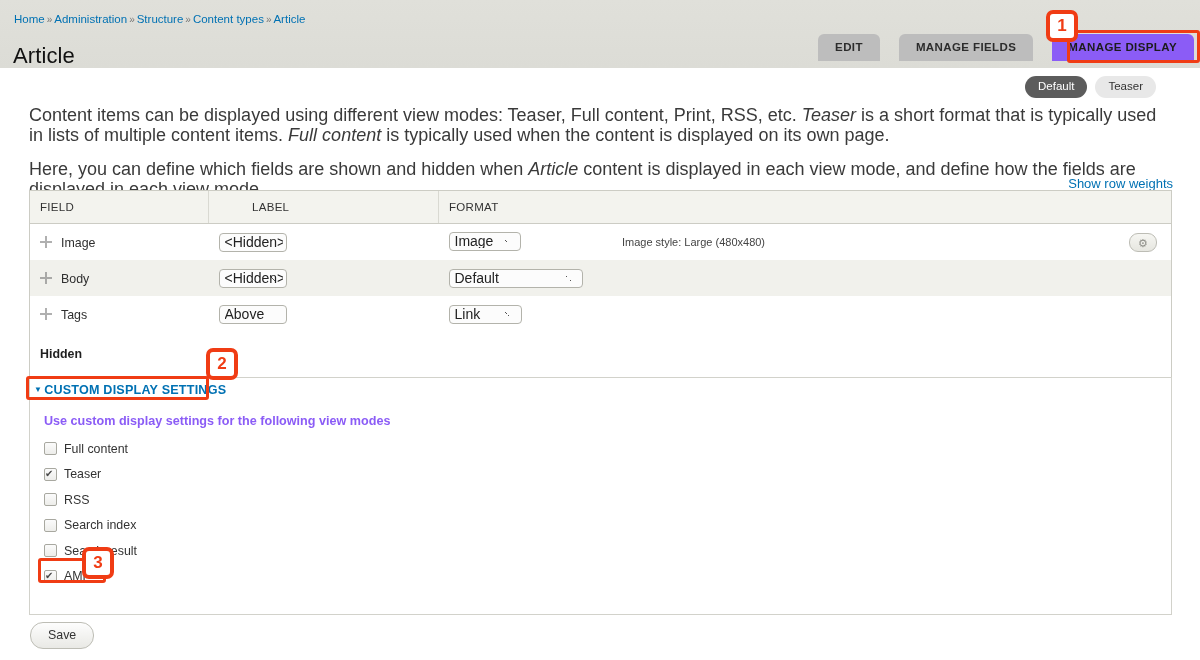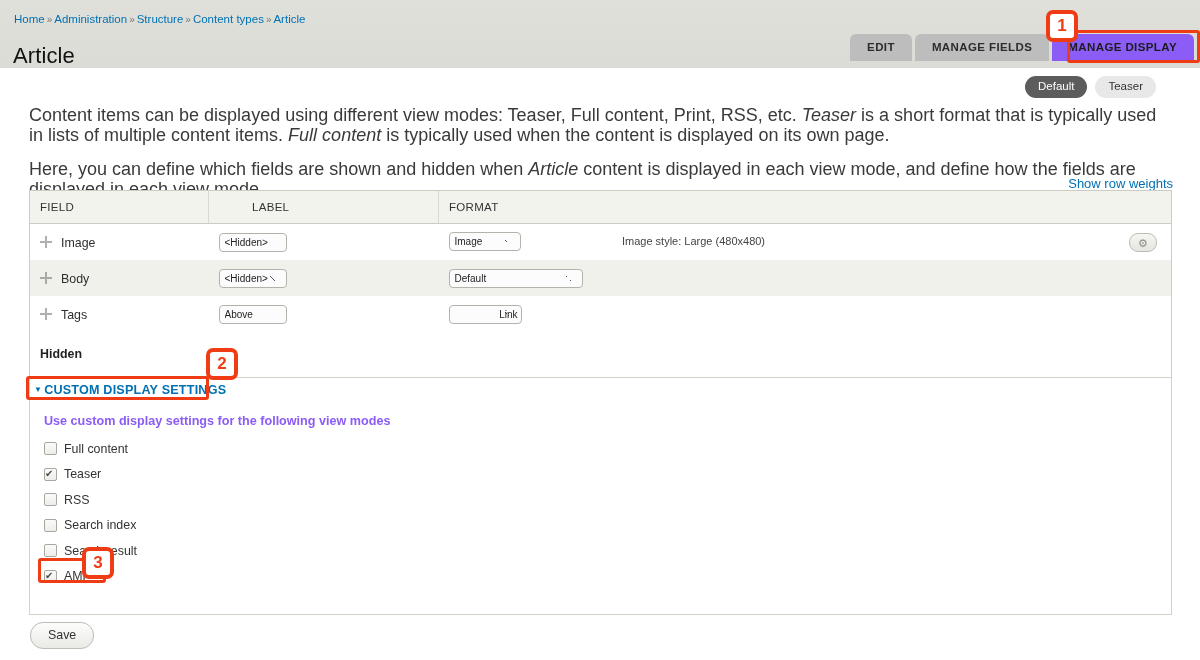--- a/index.html
+++ b/index.html
@@ -54,21 +54,21 @@
     letter-spacing: .1px;
   }
 
   
   .primary-tabs {
     position: absolute;
     right: 6px;
     top: 34px;
     display: flex;
     align-items: flex-end;
-    gap: 3px;
+    gap: 19px;
   }
   .tab {
     font-size: 11.5px;
     font-weight: bold;
     letter-spacing: .4px;
     color: #2c2c2c;
     padding: 6px 17px 7px 17px;
     background: #bdbdbd;
     border-radius: 6px 6px 0 0;
     line-height: 14px;
@@ -173,42 +173,42 @@
     position: absolute;
     background: #707070;
   }
   .drag-handle:before { left: 5px; top: 0; width: 2px; height: 12px; }
   .drag-handle:after  { top: 5px; left: 0; height: 2px; width: 12px; }
   .field-name { vertical-align: middle; color: #2f2f2f; }
 
   
   select.mini {
     font-family: "Liberation Sans", sans-serif;
-    font-size: 10px;
+    font-size: 14px;
     color: #222;
     background: #fcfcfc;
     border: 1px solid #b3b3ab;
     border-radius: 4px;
     padding: 1px 3px 2px 5px;
     height: 19px;
     line-height: 15px;
     appearance: none;
     -webkit-appearance: none;
     background-image:
       linear-gradient(45deg, transparent 50%, #555 50%, #555 58%, transparent 58%),
       linear-gradient(135deg, transparent 42%, #555 42%, #555 50%, transparent 50%);
     background-position: calc(100% - 11px) 6px, calc(100% - 7px) 6px;
     background-size: 5px 5px, 5px 5px;
     background-repeat: no-repeat;
   }
   select.w-hidden { width: 68px; }
   select.w-above  { width: 68px; }
   select.w-image  { width: 72px; }
   select.w-default{ width: 134px; }
-  select.w-link   { width: 73px; text-align: right; }
+  select.w-link   { width: 73px; }
 
   .summary-text {
     font-size: 11px;
     color: #444;
   }
   .gear-btn {
     width: 26px; height: 17px;
     border: 1px solid #bdbdb5;
     border-radius: 9px;
     background: linear-gradient(#f6f6f2, #e6e6e0);

